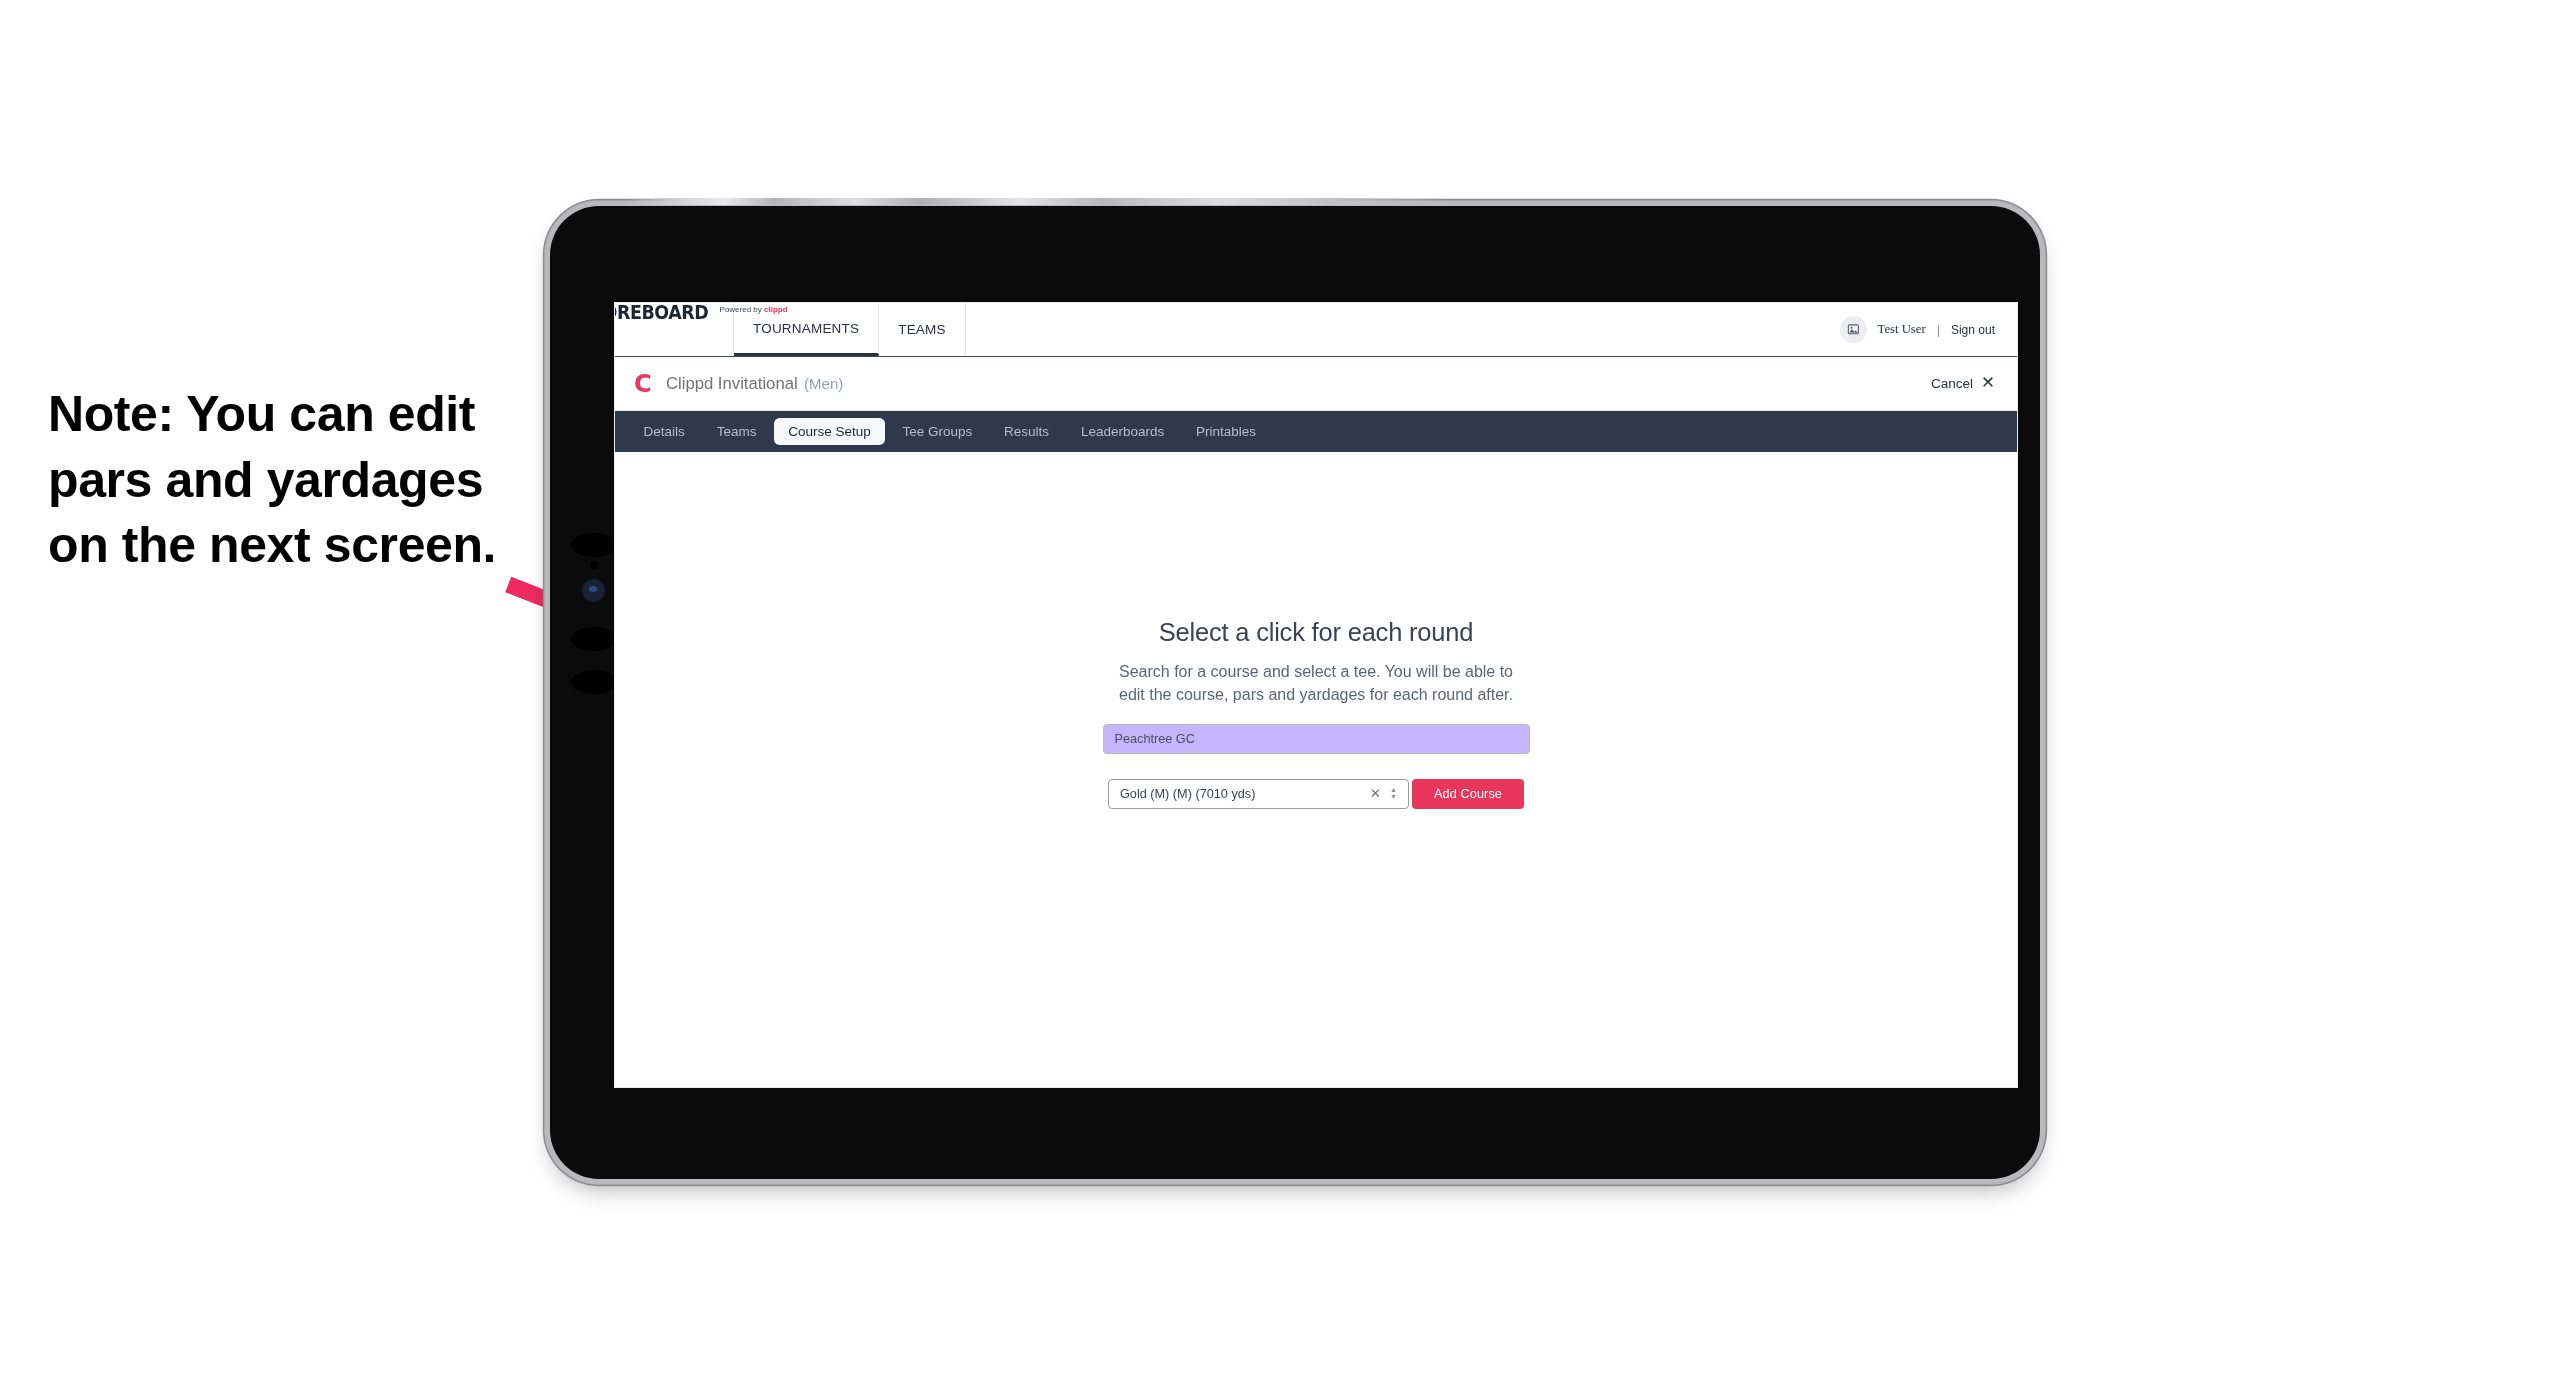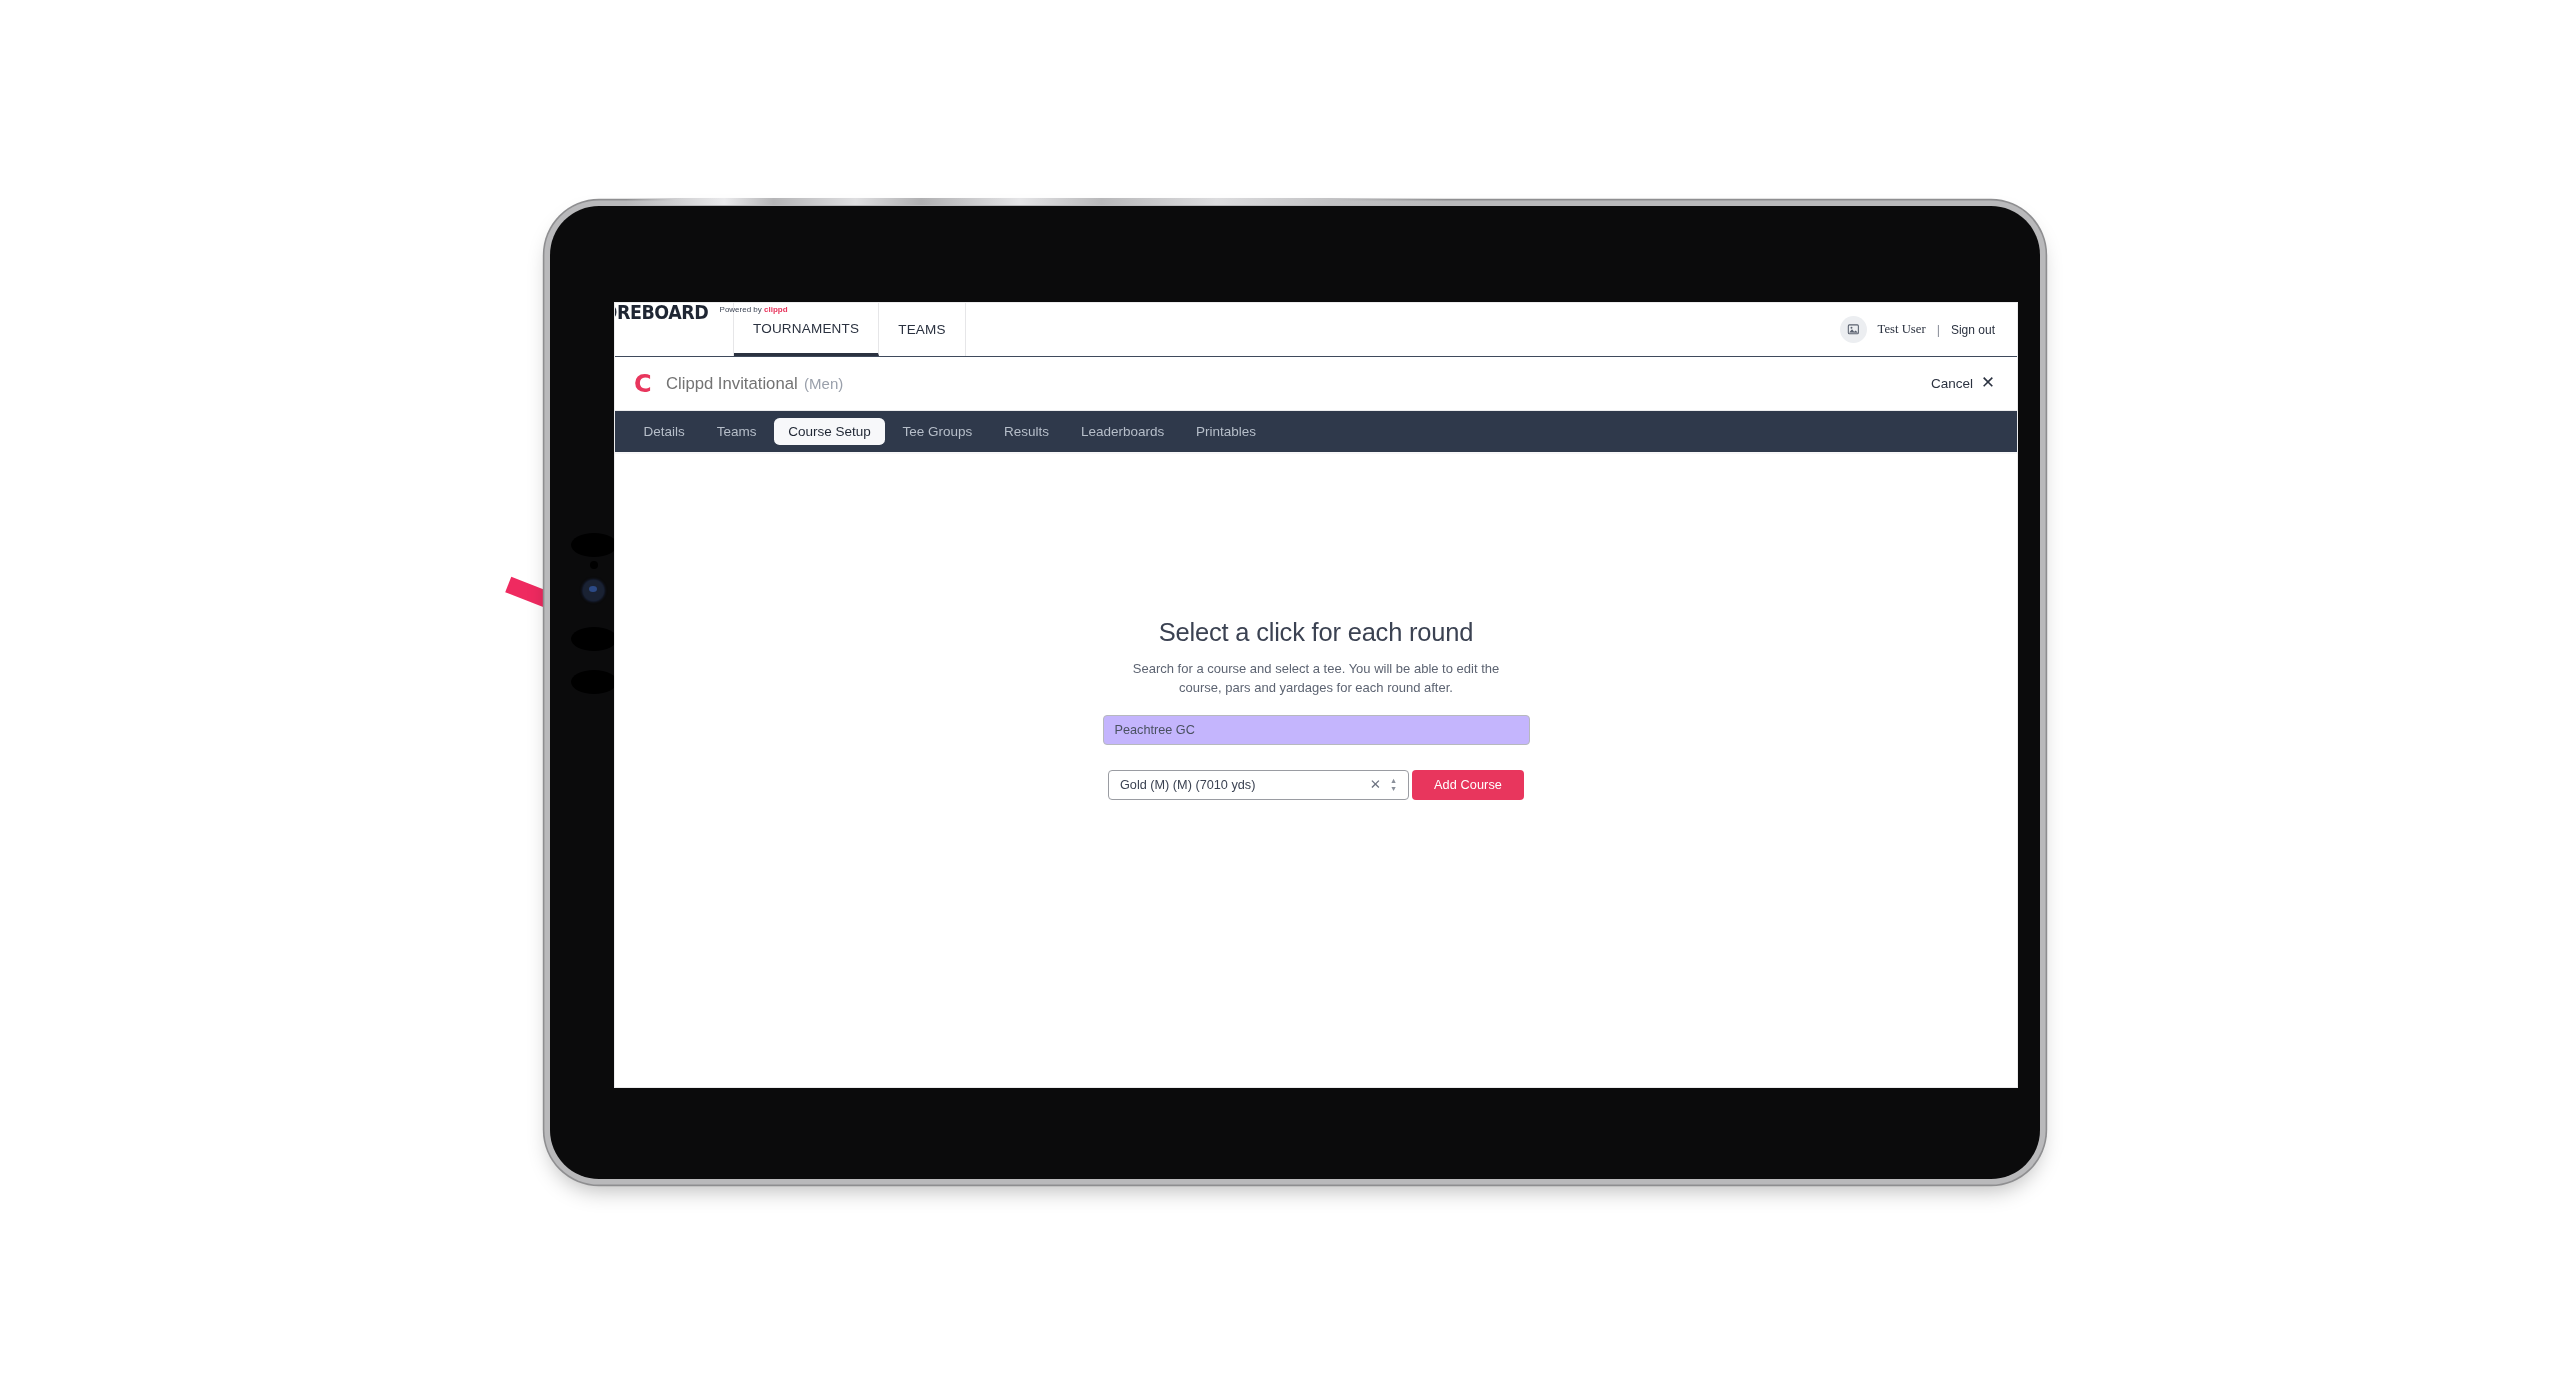--- a/index.html
+++ b/index.html
@@ -135,21 +135,21 @@
   .body-area {
     position: absolute; left: 0; right: 0; top: 151px; bottom: 0;
     background: #fff;
   }
   .course-panel {
     position: absolute; left: 50%; top: 164px; transform: translateX(-50%);
     width: 446px; text-align: center;
   }
   .panel-title { font-size: 25.5px; color: #3b4252; font-weight: normal; letter-spacing: -0.2px; }
   .panel-sub {
-    margin-top: 12.7px; font-size: 13px; color: #5d6472; line-height: 1.45;
+    margin-top: 12.7px; font-size: 16px; color: #5d6472; line-height: 1.45;
     padding: 0 17.5px;
   }
   .search-row { margin-top: 17.5px; display: flex; justify-content: center; }
   .search-input {
     width: 427px; height: 30px; background: #c4b5fd;
     border: 0.8px solid #b7b9be; border-radius: 4px;
     font-family: "Liberation Sans", sans-serif;
     font-size: 12.7px; color: #4a5161; padding: 0 11px; outline: none;
   }
   .tee-row { margin-top: 25px; display: flex; justify-content: center; align-items: center; gap: 3px; }
@@ -169,20 +169,21 @@
     font-size: 12.7px; cursor: pointer; letter-spacing: 0.1px;
   }
 </style>
 </head>
 <body>
 
 <div id="stage">
 
   <div class="instructions">
     <div class="instr-block spacer"></div>
+    <div class="instr-note">Note: You can edit pars and yardages on the next screen.</div>
   </div>
 
   <svg class="arrow-svg" viewBox="0 0 760 330">
     <line x1="38" y1="33" x2="648" y2="272" stroke="#ef2a60" stroke-width="21" stroke-linecap="butt"></line>
     <polygon points="648,240 724,300 640,317" fill="#ef2a60"></polygon>
   </svg>
 
   <div class="tablet">
     <div class="tablet-rim-top"></div>
     <div class="tablet-dot d1"></div>

